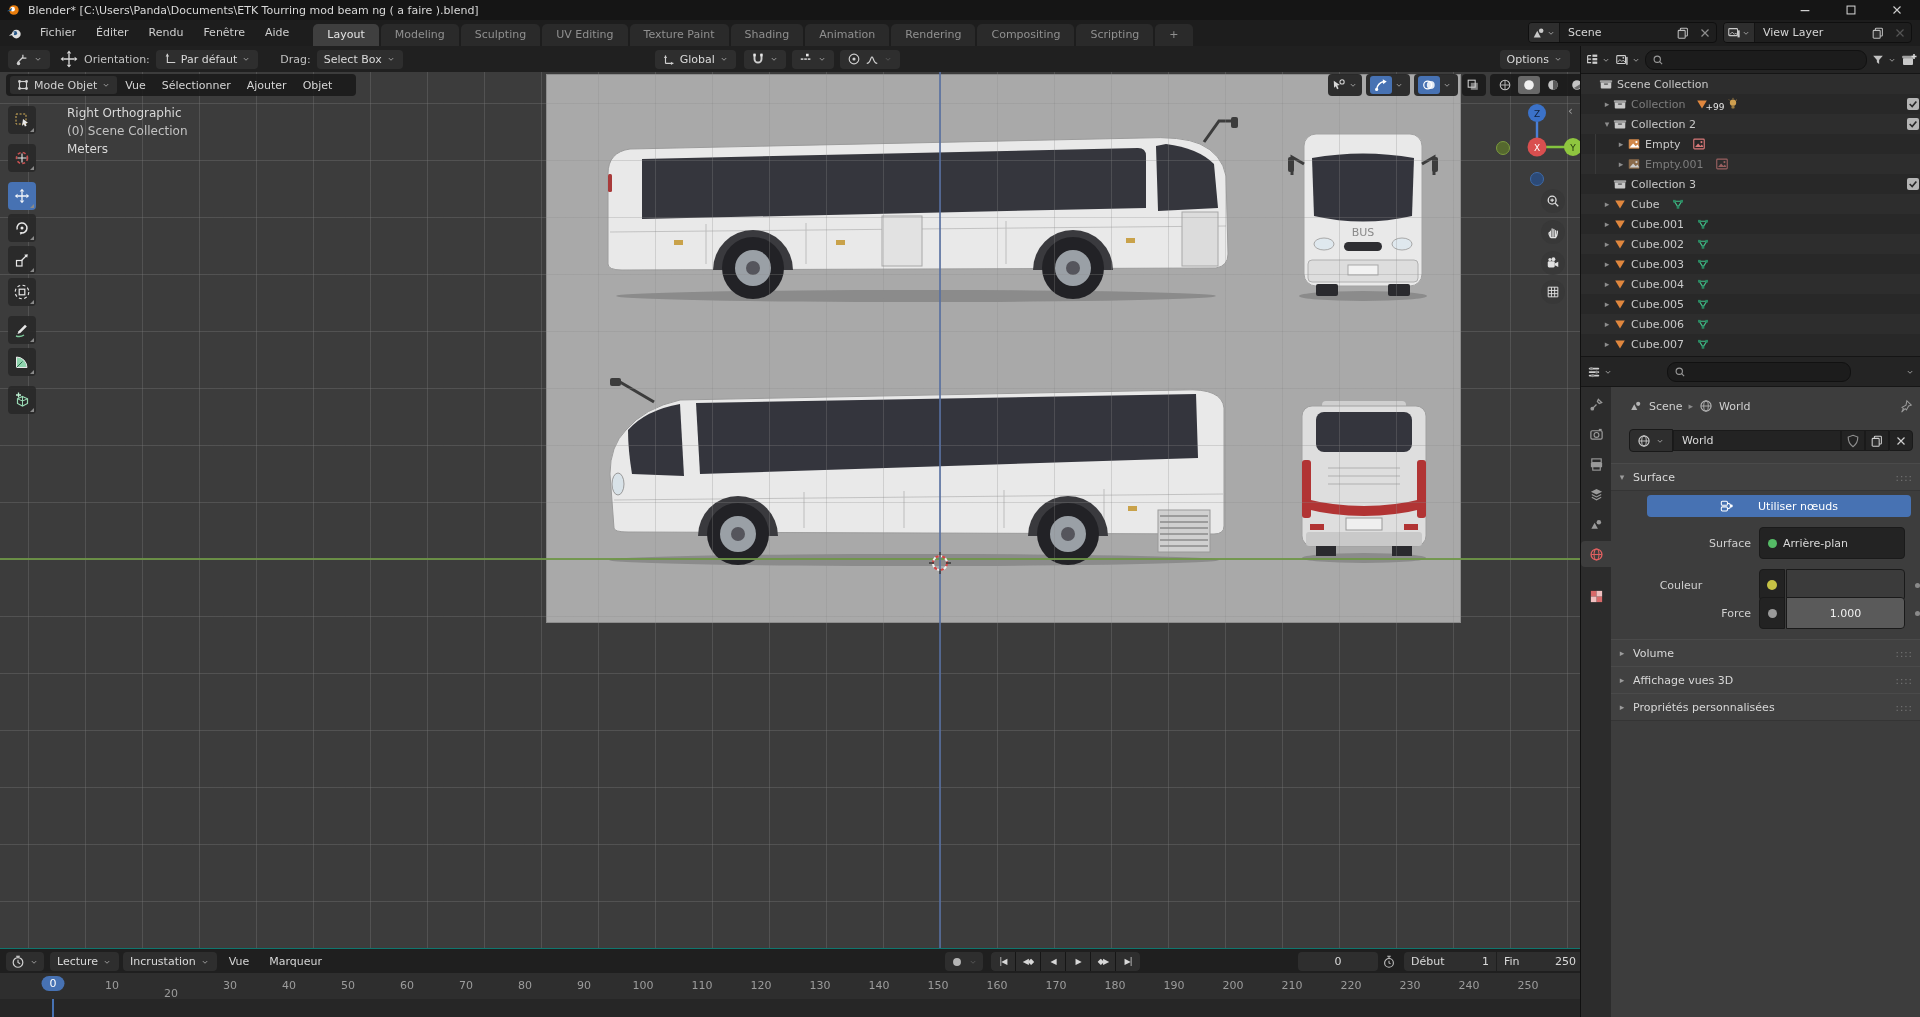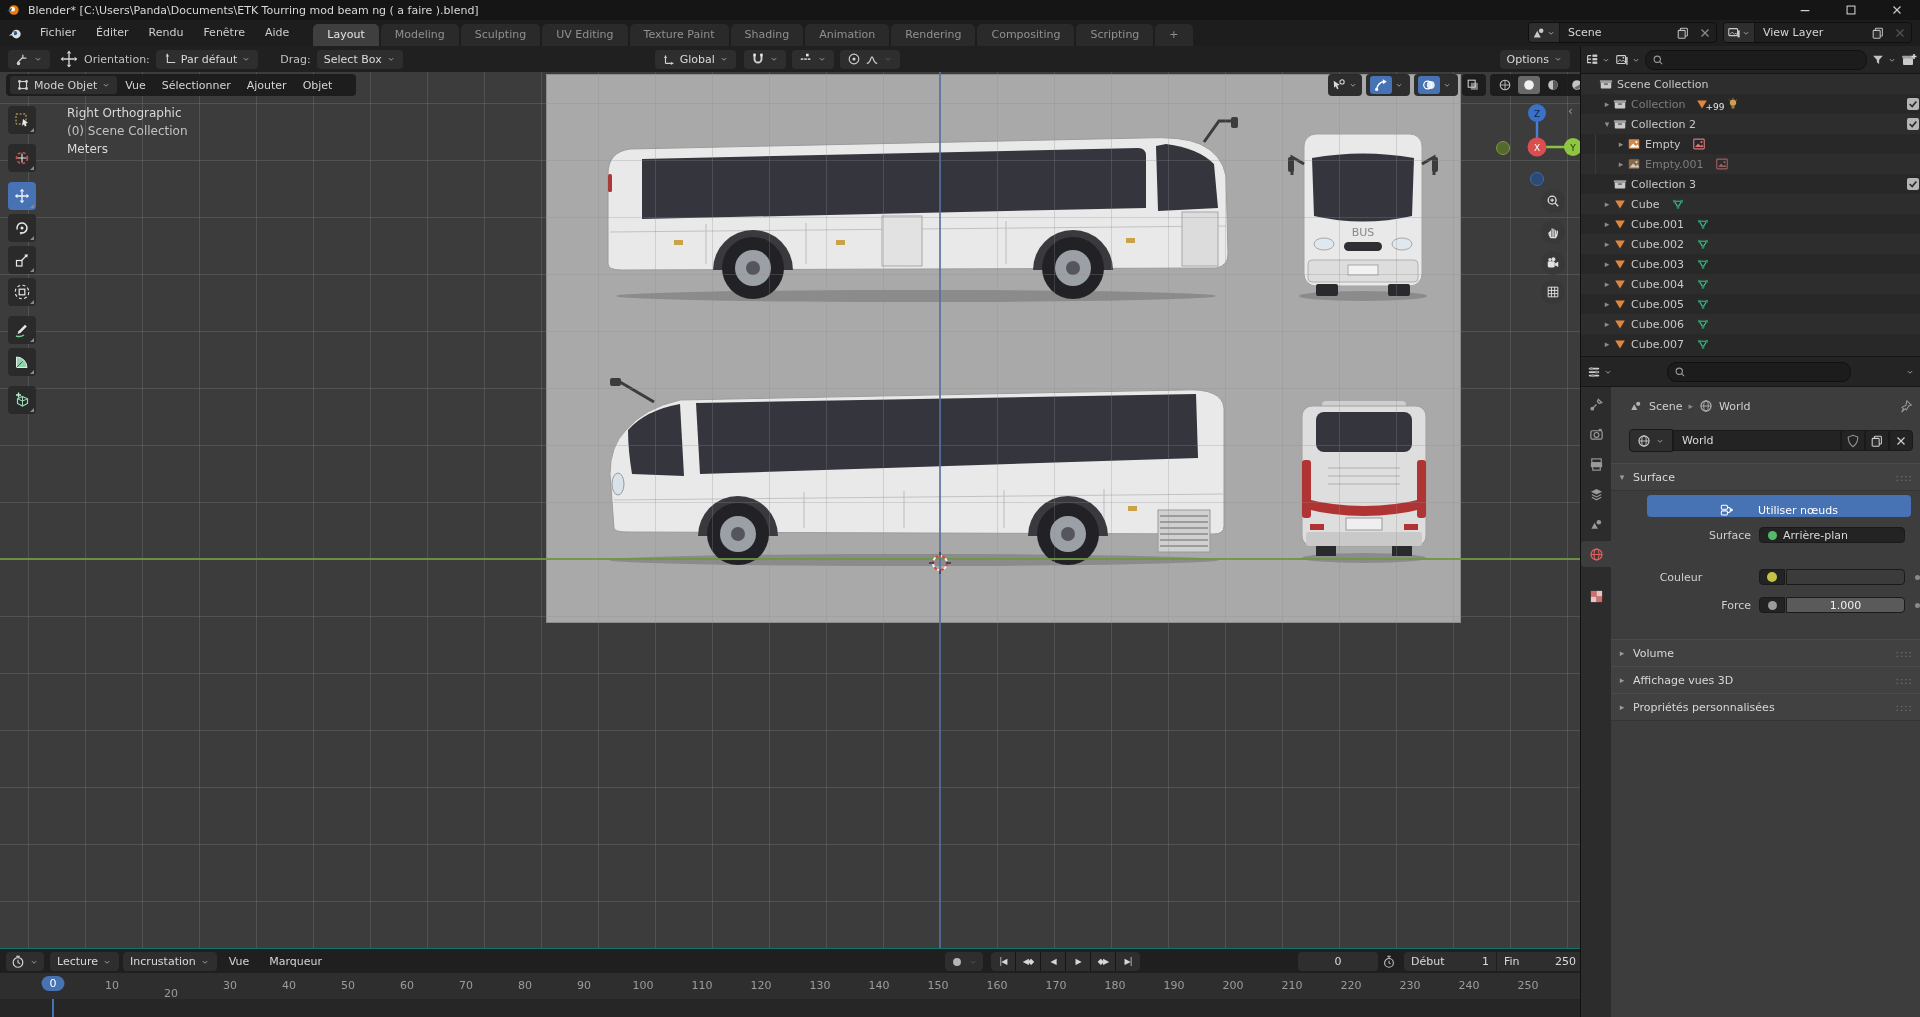--- a/index.html
+++ b/index.html
@@ -51,21 +51,21 @@
   .plus99{font-size:9px;color:#e6e6e6;margin-left:-4px;margin-top:6px}
 
   
   #properties{position:absolute;left:0;top:310px;width:340px;height:661px;background:#3d3d3d;border-top:1px solid #151515}
   #prop-header{position:absolute;left:0;top:0;width:340px;height:30px;background:#242424;border-bottom:1px solid #161616;display:flex;align-items:center;padding:0 6px;box-sizing:border-box;gap:6px}
   #prop-tabs{position:absolute;left:0;top:30px;width:30px;height:631px;background:#2c2c2c}
   .ptab{width:30px;height:26px;display:flex;align-items:center;justify-content:center;color:#9a9a9a;margin-top:4px}
   .ptab.active{background:#3d3d3d;border-radius:4px 0 0 4px}
   #prop-main{position:absolute;left:30px;top:30px;width:310px;height:631px}
   .prop-row{position:absolute;display:flex;align-items:center}
-  .field{background:#232323;border:1px solid #1a1a1a;border-radius:4px;height:16px;display:flex;align-items:center;padding:0 8px;gap:6px;color:#d8d8d8;box-sizing:border-box}
+  .field{background:#232323;border:1px solid #1a1a1a;border-radius:4px;height:32px;display:flex;align-items:center;padding:0 8px;gap:6px;color:#d8d8d8;box-sizing:border-box}
   .panel-header{position:absolute;left:0;width:310px;height:26px;background:#414141;border-top:1px solid #4a4a4a;border-bottom:1px solid #353535;display:flex;align-items:center;color:#d8d8d8}
   .panel-header .tri{width:22px;text-align:center;color:#9c9c9c;font-size:9px}
   .panel-header .dots{margin-left:auto;margin-right:8px;color:#777;letter-spacing:1px;font-size:10px}
   .dec-dot{width:5px;height:5px;border-radius:50%;background:#8a8a8a}
 
   
   #viewport{position:absolute;left:0;top:72px;width:1580px;height:876px;background:#3c3c3c;overflow:hidden}
   #vp-image{position:absolute;left:546px;top:2px;width:915px;height:549px;background:#a9a9a9;border:1px solid #8d8d8d;box-sizing:border-box}
   #vp-grid{position:absolute;left:0;top:0;width:1580px;height:876px;pointer-events:none;
     background-image:linear-gradient(to right, rgba(140,140,140,0.28) 1px, transparent 1px),
@@ -1332,21 +1332,21 @@
             </span>
           </span>
       </div>
 
       <div class="panel-header" style="top:76px">
         <span class="tri">▾</span>
         <span>Surface</span>
         <span class="dots">::::</span>
       </div>
       <div class="prop-row" style="left:36px;top:108px;width:264px">
-        <span style="flex:1;height:22px;background:#4772b3;border-radius:4px;display:flex;align-items:flex-end;justify-content:center;gap:24px;color:#fff">
+        <span style="flex:1;height:22px;background:#4772b3;border-radius:4px;display:flex;align-items:center;justify-content:center;gap:24px;color:#fff">
           <span class="ic">
               <svg viewBox="0 0 16 16">
                 <rect x="1.5" y="2.5" width="7" height="4.6" rx="1.2" fill="none" stroke="#fff" stroke-width="1.2"></rect>
                 <rect x="1.5" y="9" width="7" height="4.6" rx="1.2" fill="none" stroke="#fff" stroke-width="1.2"></rect>
                 <path d="M8.5 4.8 Q12 4.8 12 8 Q12 11.2 8.5 11.2" fill="none" stroke="#fff" stroke-width="1.2"></path>
                 <circle cx="13" cy="8" r="1.6" fill="#fff"></circle>
               </svg>
             </span>
           <span>Utiliser nœuds</span>
         </span>

